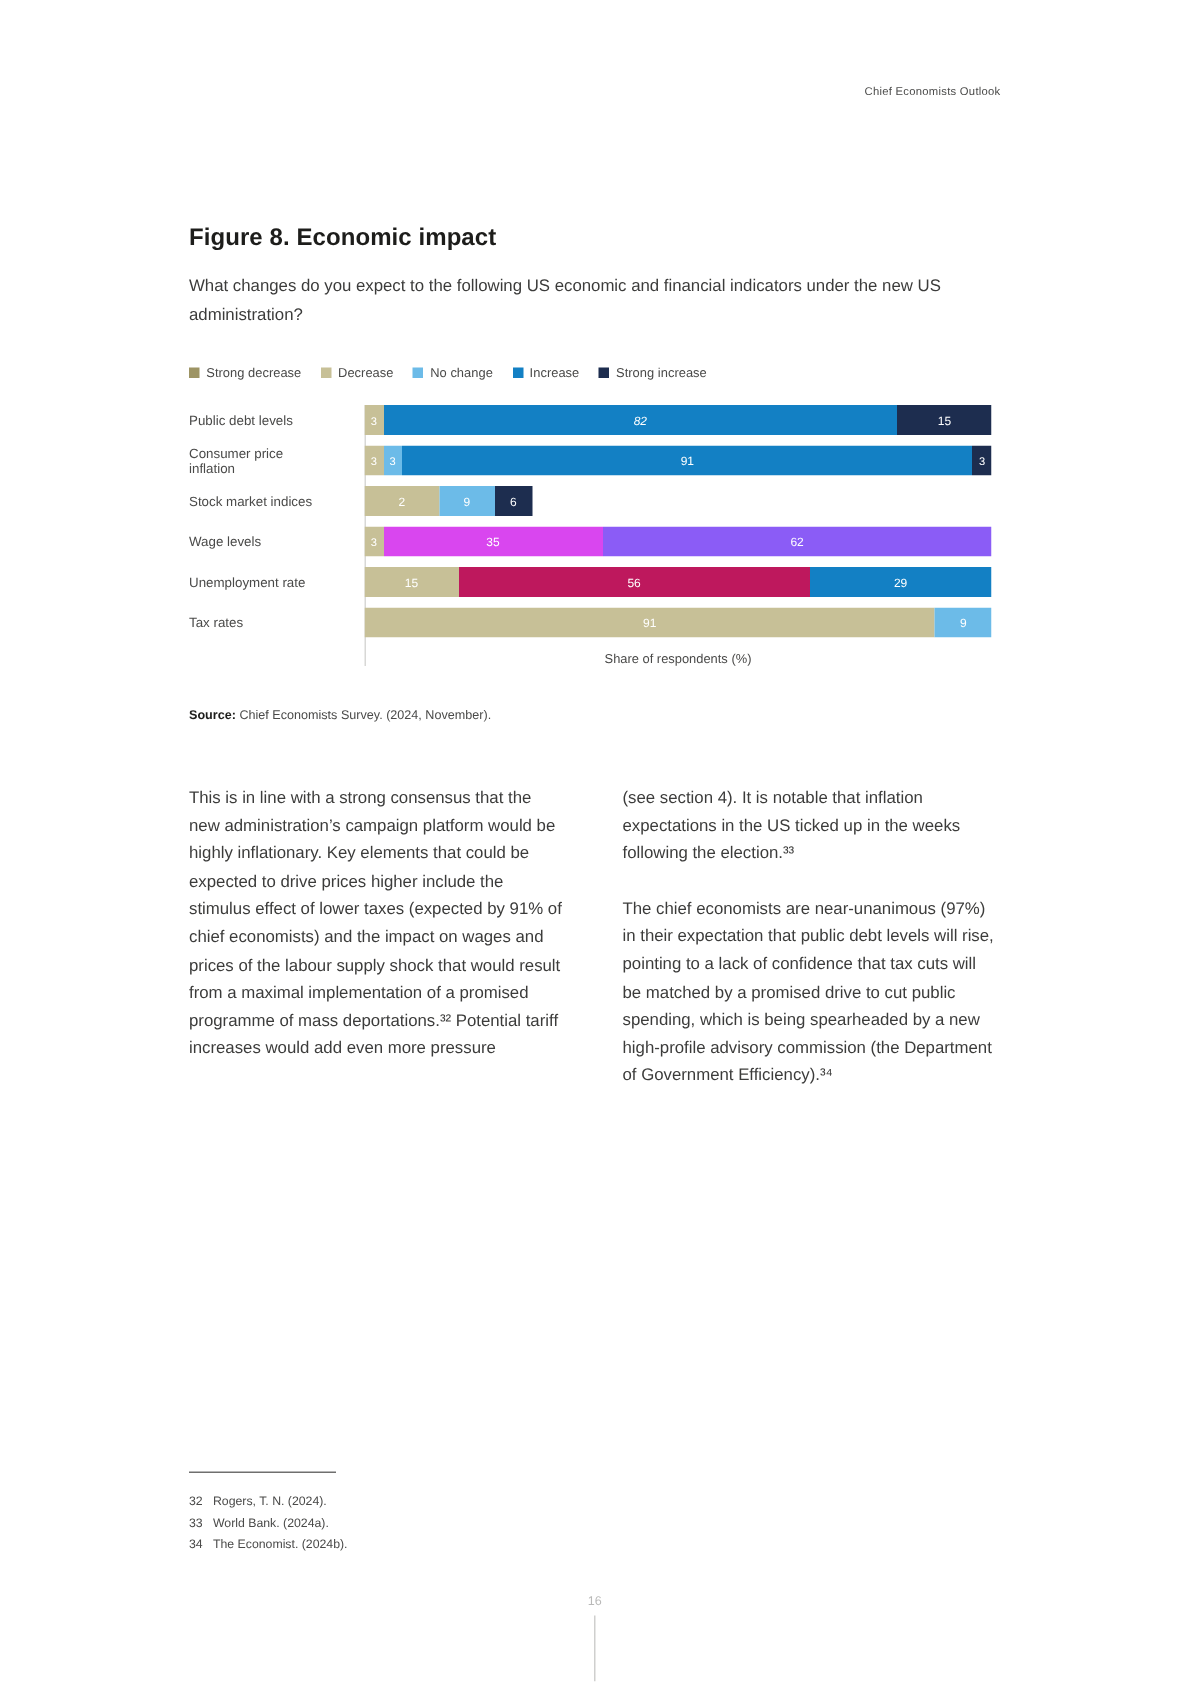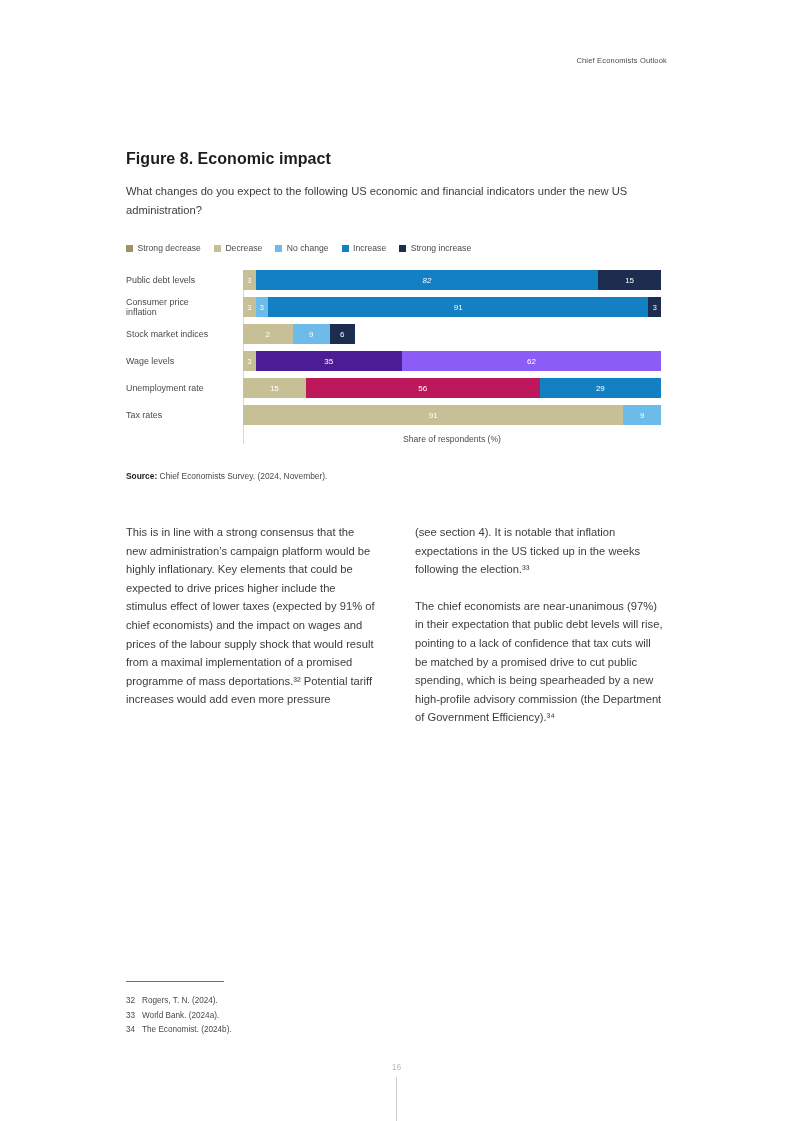--- a/index.html
+++ b/index.html
@@ -314,21 +314,21 @@
                 <span>6</span>
               </div>
             </div>
           </div>
           <div class="chart-row">
             <div class="row-label">Wage levels</div>
             <div class="row-track">
               <div class="seg tiny" style="background: rgb(199, 192, 151); flex: 0 0 3%;">
                 <span>3</span>
               </div>
-              <div class="seg" style="background: #4c1d95; flex: 0 0 35%;">
+              <div class="seg" style="background: #d946ef; flex: 0 0 35%;">
                 <span>35</span>
               </div>
               <div class="seg" style="background: #8b5cf6; flex: 0 0 62%;">
                 <span>62</span>
               </div>
             </div>
           </div>
           <div class="chart-row">
             <div class="row-label">Unemployment rate</div>
             <div class="row-track">

